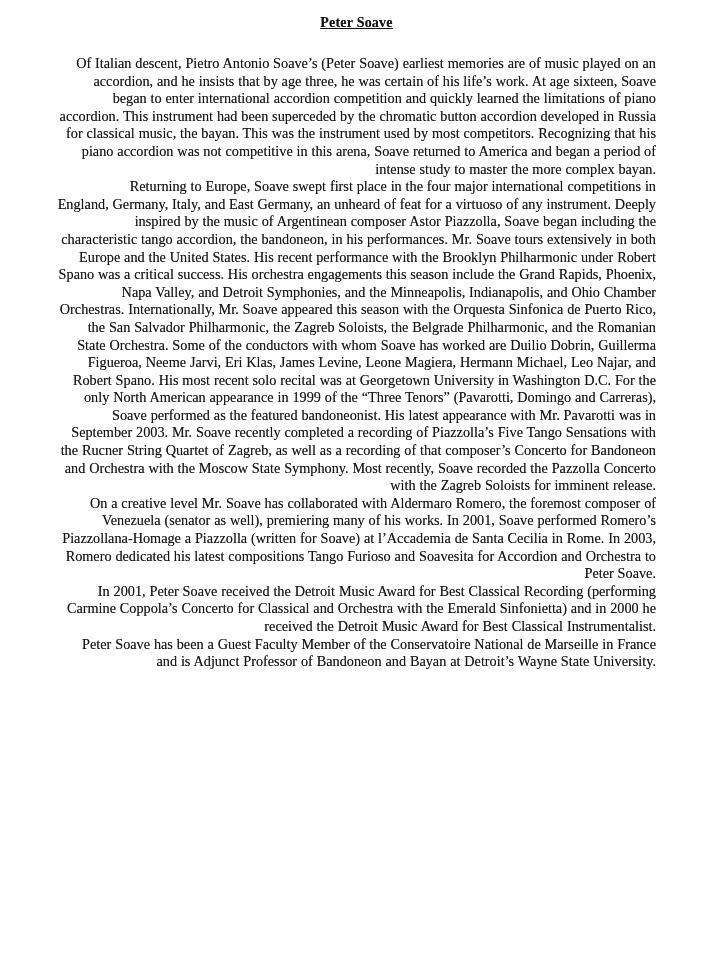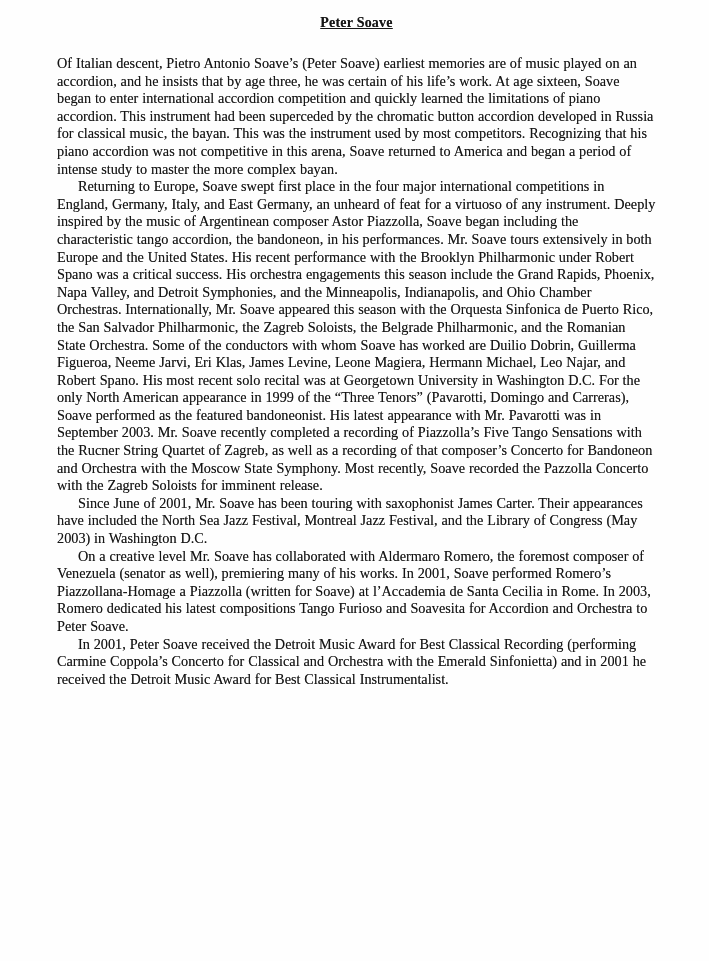--- a/index.html
+++ b/index.html
@@ -32,32 +32,32 @@
     margin: 0 0 24px 0;
     color: var(--ink);
     text-shadow: 0 0 0.5px rgba(0,0,0,0.55);
   }
   .body-text {
     width: 599px;
   }
   .para {
     font-size: 14.25px;
     line-height: 17.6px;
-    text-align: left;
+    text-align: right;
     word-spacing: 0.3px;
     text-shadow: 0 0 0.5px rgba(0,0,0,0.5);
   }
   .para.indent { text-indent: 21px; }
   .italic { }
 </style>
 </head>
 <body>
 
 <div class="page">
   <h1 class="doc-title">Peter Soave</h1>
   <div class="body-text">
       <p class="para"><span>Of Italian descent, Pietro Antonio Soave’s (Peter Soave) earliest memories are of music played on an accordion, and he insists that by age three, he was certain of his life’s work. At age sixteen, Soave began to enter international accordion competition and quickly learned the limitations of piano accordion. This instrument had been superceded by the chromatic button accordion developed in Russia for classical music, the bayan. This was the instrument used by most competitors. Recognizing that his piano accordion was not competitive in this arena, Soave returned to America and began a period of intense study to master the more complex bayan.</span></p>
       <p class="para indent"><span>Returning to Europe, Soave swept first place in the four major international competitions in England, Germany, Italy, and East Germany, an unheard of feat for a virtuoso of any instrument. Deeply inspired by the music of Argentinean composer Astor Piazzolla, Soave began including the characteristic tango accordion, the bandoneon, in his performances. Mr. Soave tours extensively in both Europe and the United States. His recent performance with the Brooklyn Philharmonic under Robert Spano was a critical success. His orchestra engagements this season include the Grand Rapids, Phoenix, Napa Valley, and Detroit Symphonies, and the Minneapolis, Indianapolis, and Ohio Chamber Orchestras. Internationally, Mr. Soave appeared this season with the Orquesta Sinfonica de Puerto Rico, the San Salvador Philharmonic, the Zagreb Soloists, the Belgrade Philharmonic, and the Romanian State Orchestra. Some of the conductors with whom Soave has worked are Duilio Dobrin, Guillerma Figueroa, Neeme Jarvi, Eri Klas, James Levine, Leone Magiera, Hermann Michael, Leo Najar, and Robert Spano. His most recent solo recital was at Georgetown University in Washington D.C. For the only North American appearance in 1999 of the “Three Tenors” (Pavarotti, Domingo and Carreras), Soave performed as the featured bandoneonist. His latest appearance with Mr. Pavarotti was in September 2003. Mr. Soave recently completed a recording of Piazzolla’s </span><span class="italic">Five Tango Sensations</span><span> with the Rucner String Quartet of Zagreb, as well as a recording of that composer’s </span><span class="italic">Concerto for Bandoneon and Orchestra</span><span> with the Moscow State Symphony. Most recently, Soave recorded the Pazzolla Concerto with the Zagreb Soloists for imminent release.</span></p>
-      <p class="para indent"><span>Since June of 2001, Mr. Soave has been touring with saxophonist James Carter. Their appearances have included the North Sea Jazz Festival, Montreal Jazz Festival, and the Library of Congress (May 2003) in Washington D.C.</span></p>
       <p class="para indent"><span>On a creative level Mr. Soave has collaborated with Aldermaro Romero, the foremost composer of Venezuela (senator as well), premiering many of his works. In 2001, Soave performed Romero’s </span><span class="italic">Piazzollana-Homage a Piazzolla</span><span> (written for Soave) at l’Accademia de Santa Cecilia in Rome. In 2003, Romero dedicated his latest compositions </span><span class="italic">Tango Furioso</span><span> and </span><span class="italic">Soavesita for Accordion and Orchestra</span><span> to Peter Soave.</span></p>
-      <p class="para indent"><span>In 2001, Peter Soave received the Detroit Music Award for Best Classical Recording (performing Carmine Coppola’s </span><span class="italic">Concerto for Classical and Orchestra</span><span> with the Emerald Sinfonietta) and in 2001 he received the Detroit Music Award for Best Classical Instrumentalist.</span></p>
+      <p class="para indent"><span>In 2001, Peter Soave received the Detroit Music Award for Best Classical Recording (performing Carmine Coppola’s </span><span class="italic">Concerto for Classical and Orchestra</span><span> with the Emerald Sinfonietta) and in 2000 he received the Detroit Music Award for Best Classical Instrumentalist.</span></p>
+      <p class="para indent"><span>Peter Soave has been a Guest Faculty Member of the Conservatoire National de Marseille in France and is Adjunct Professor of Bandoneon and Bayan at Detroit’s Wayne State University.</span></p>
     </div>
 </div>
 
 </body></html>

